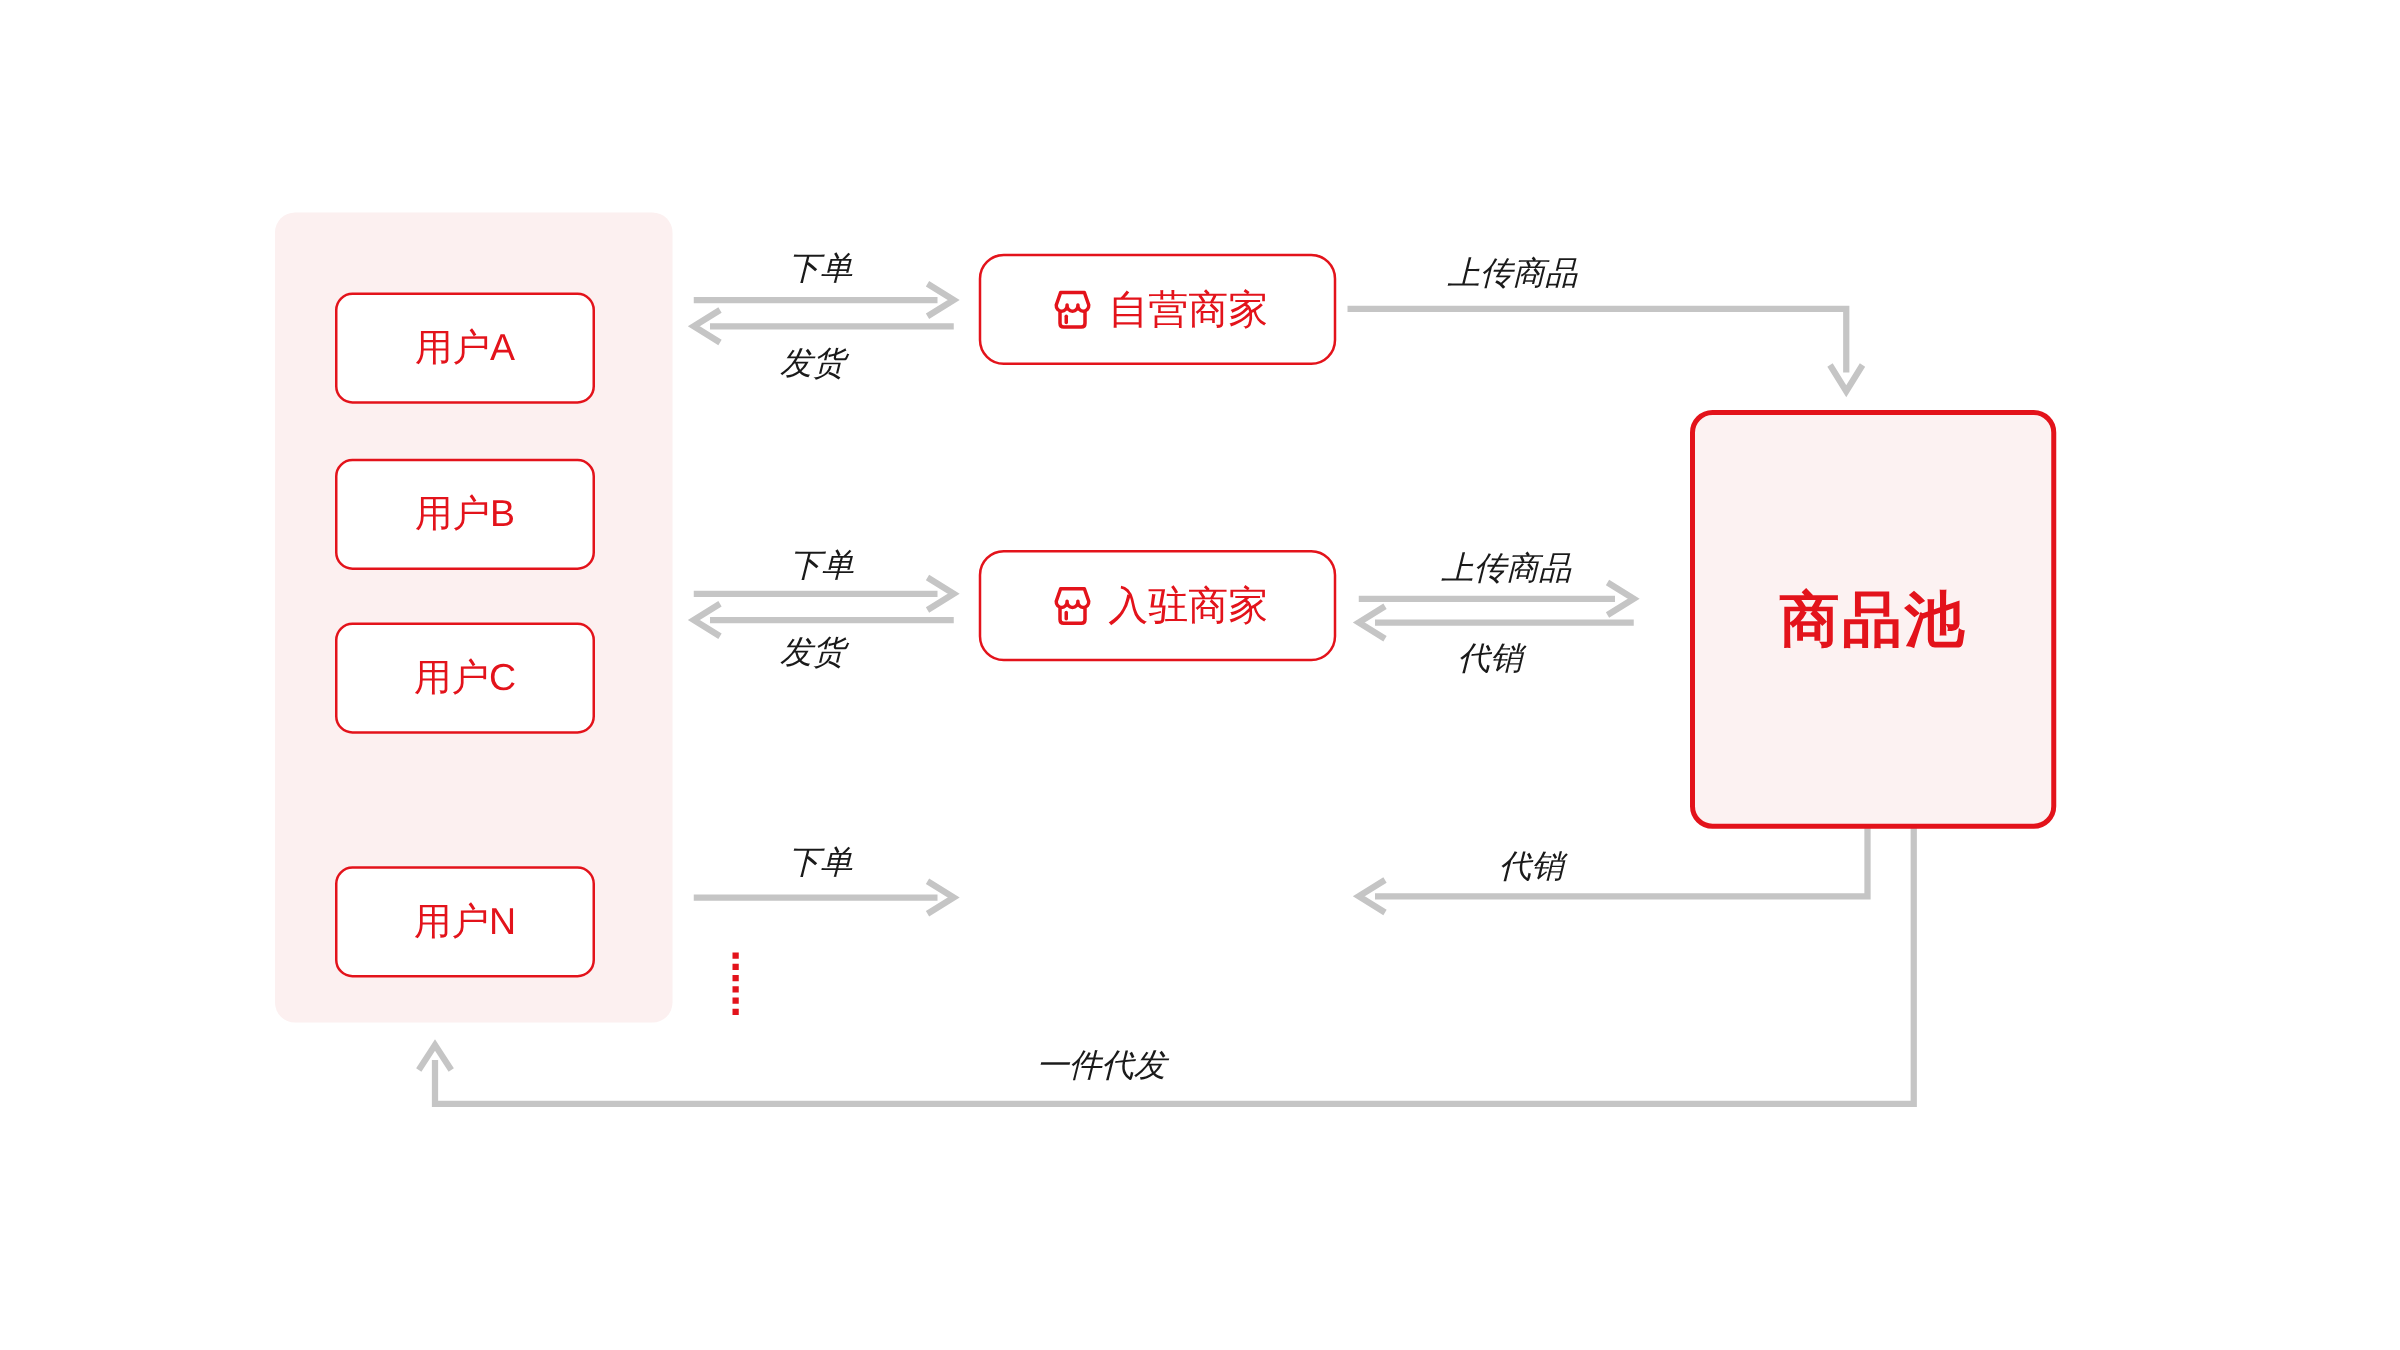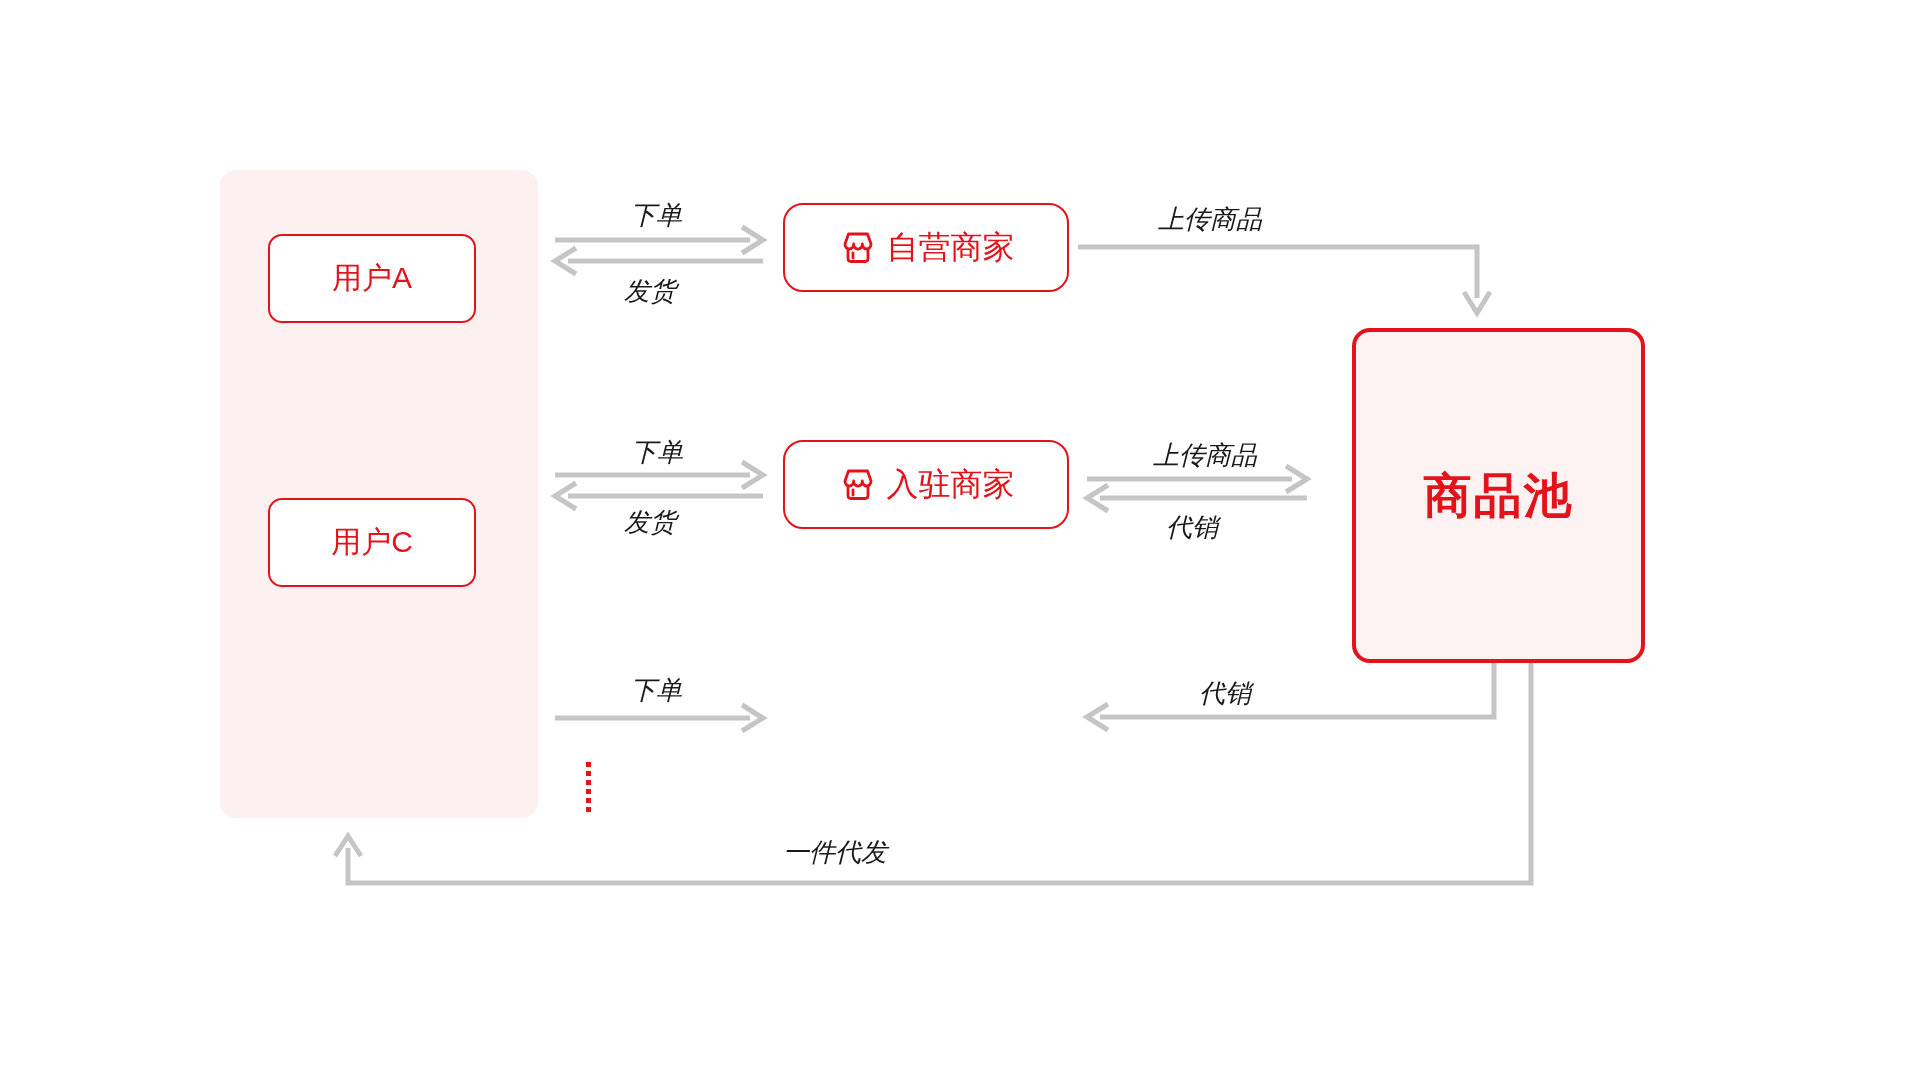--- a/index.html
+++ b/index.html
@@ -98,22 +98,28 @@
         <span></span>
         <span></span>
         <span></span>
         <span></span>
         <span></span>
     </div>
   </div>
   <div class="user-node" style="top:210px">
     <span>用户A</span>
   </div>
+  <div class="user-node" style="top:343px">
+    <span>用户B</span>
+  </div>
   <div class="user-node" style="top:474px">
     <span>用户C</span>
+  </div>
+  <div class="user-node" style="top:669px">
+    <span>用户N</span>
   </div>
 
   <div class="merchant-node" style="top:440px">
     <svg width="40" height="40" viewBox="0 0 40 40">
       <g fill="none" stroke="#E3131B" stroke-width="2.8" stroke-linejoin="round" stroke-linecap="round">
         <path d="M7 16 L10.5 6 H29.5 L33 16 a4.35 4.6 0 1 1 -8.67 0 a4.35 4.6 0 1 1 -8.66 0 a4.35 4.6 0 1 1 -8.67 0 z"></path>
         <path d="M10 22 v8.5 q0 3 3 3 h14 q3 0 3 -3 V22"></path>
         <line x1="15" y1="25" x2="15" y2="30"></line>
       </g>
     </svg>
@@ -136,15 +142,15 @@
 
   <span class="flow-label" style="left:656px;top:215px">下单</span>
   <span class="flow-label" style="left:650px;top:291px">发货</span>
   <span class="flow-label" style="left:657px;top:452px">下单</span>
   <span class="flow-label" style="left:650px;top:522px">发货</span>
   <span class="flow-label" style="left:656px;top:690px">下单</span>
   <span class="flow-label" style="left:1210px;top:219px">上传商品</span>
   <span class="flow-label" style="left:1205px;top:455px">上传商品</span>
   <span class="flow-label" style="left:1192px;top:527px">代销</span>
   <span class="flow-label" style="left:1225px;top:693px">代销</span>
-  <span class="flow-label" style="left:835px;top:852px">一件代发</span>
+  <span class="flow-label" style="left:881px;top:852px">一件代发</span>
 
 </div>
 
 </body></html>

